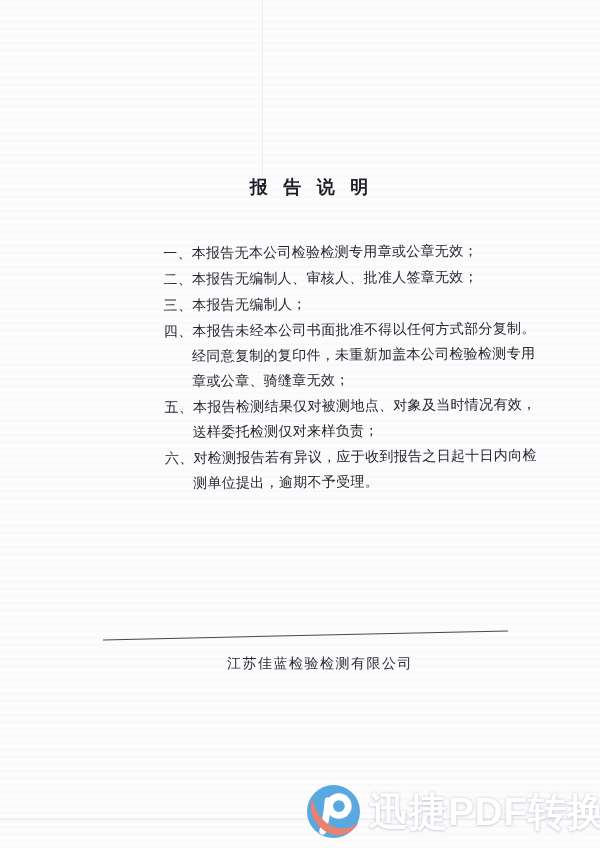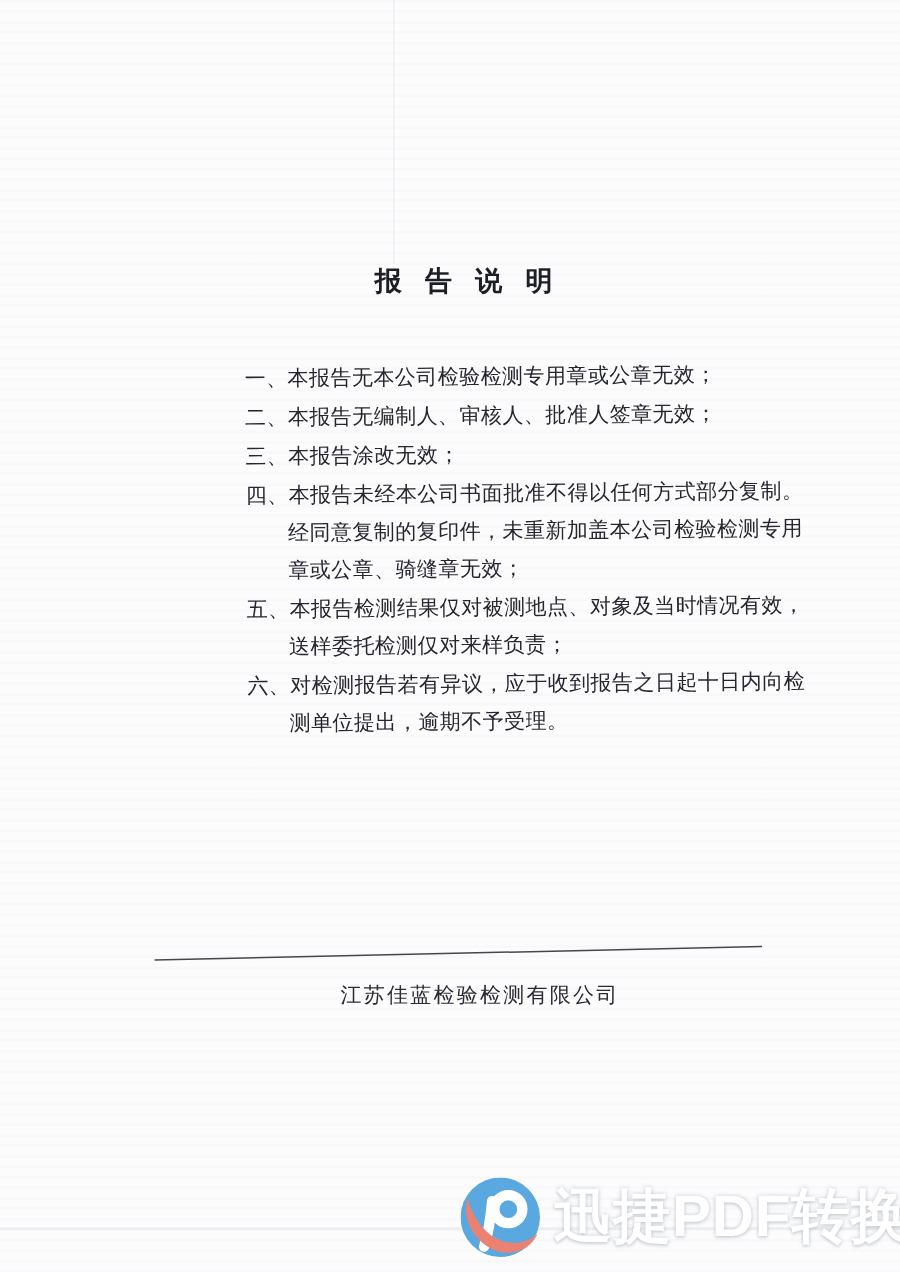--- a/index.html
+++ b/index.html
@@ -69,21 +69,21 @@
   <h1 class="doc-title">报 告 说 明</h1>
 
   <div class="notes">
       <div class="note-item">
         <div class="note-line"><span class="note-num">一、</span><span>本报告无本公司检验检测专用章或公章无效；</span></div>
       </div>
       <div class="note-item">
         <div class="note-line"><span class="note-num">二、</span><span>本报告无编制人、审核人、批准人签章无效；</span></div>
       </div>
       <div class="note-item">
-        <div class="note-line"><span class="note-num">三、</span><span>本报告涂改无效；</span></div>
+        <div class="note-line"><span class="note-num">三、</span><span>本报告无编制人；</span></div>
       </div>
       <div class="note-item">
         <div class="note-line"><span class="note-num">四、</span><span>本报告未经本公司书面批准不得以任何方式部分复制。</span></div>
         <div class="note-line cont">经同意复制的复印件，未重新加盖本公司检验检测专用</div>
         <div class="note-line cont">章或公章、骑缝章无效；</div>
       </div>
       <div class="note-item">
         <div class="note-line"><span class="note-num">五、</span><span>本报告检测结果仅对被测地点、对象及当时情况有效，</span></div>
         <div class="note-line cont">送样委托检测仅对来样负责；</div>
       </div>

